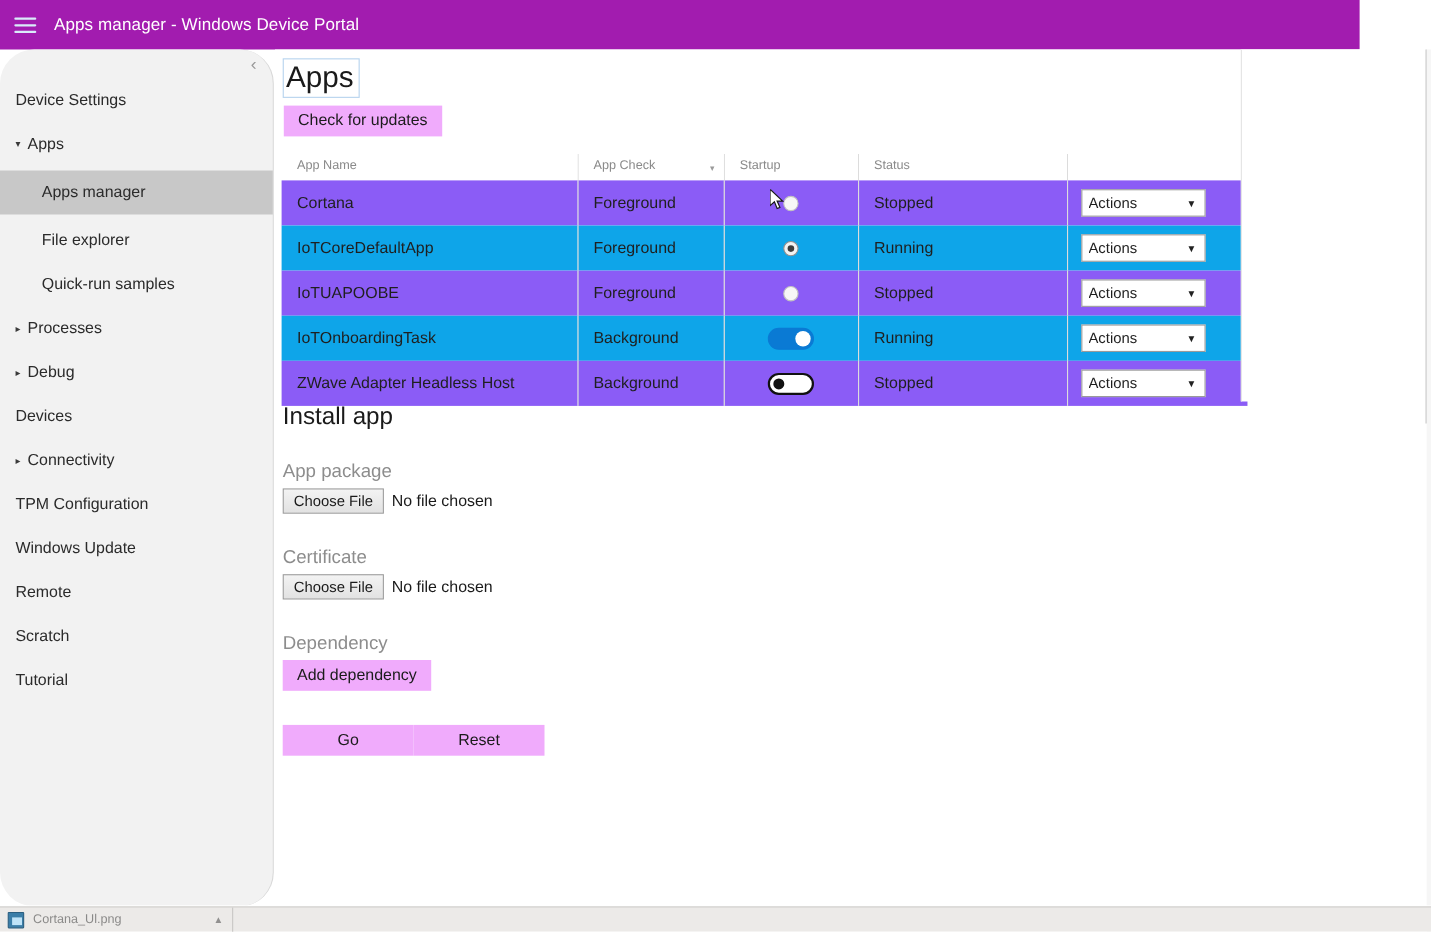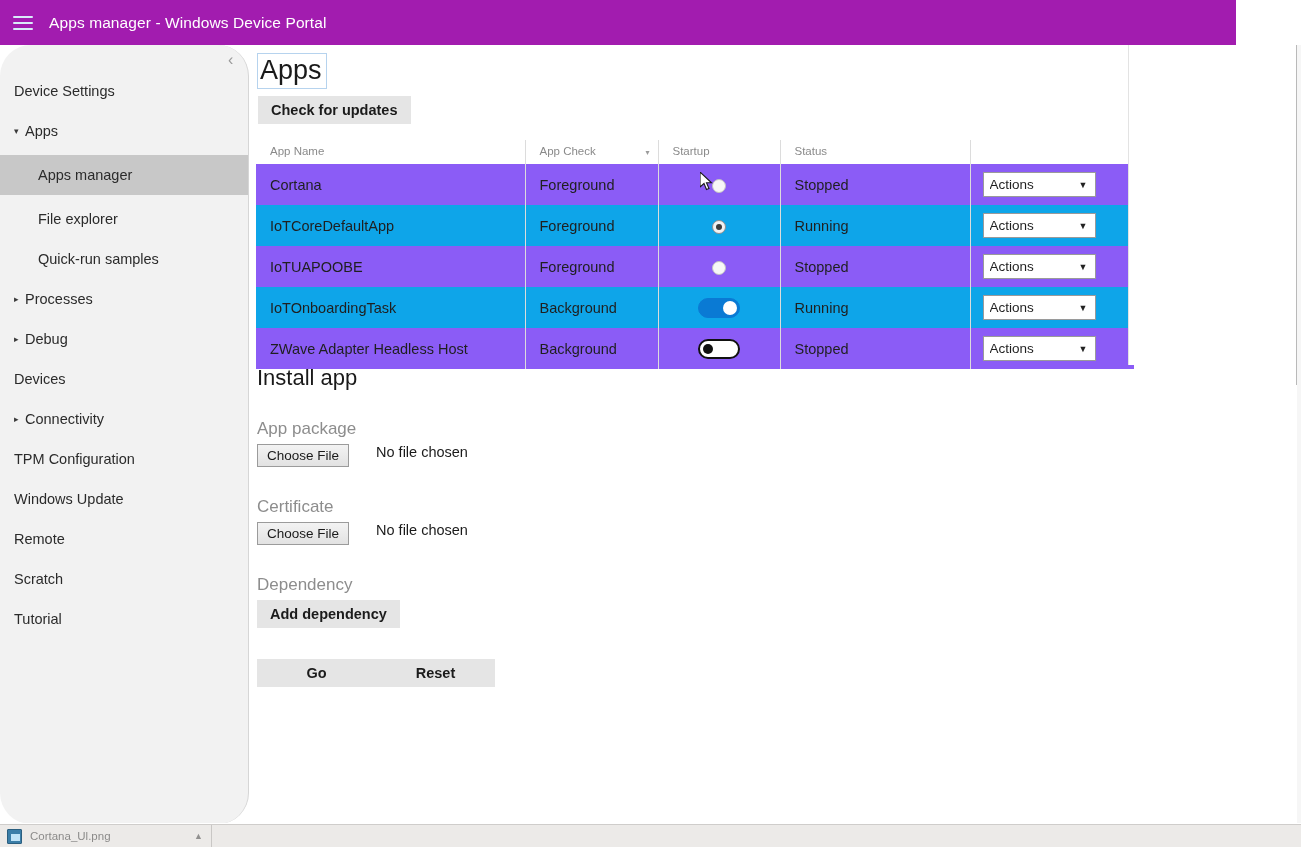--- a/index.html
+++ b/index.html
@@ -106,26 +106,25 @@
     font-size: 27px;
     font-weight: 400;
     color: #1a1a1a;
     padding: 1px 4px 2px 2px;
     border: 1px solid #b6d3ee;
     line-height: 1.15;
   }
 
   .btn {
     font-family: "Liberation Sans", sans-serif;
-    background: #e5e5e5;
+    background: #f0abfc;
     border: none;
     color: #1b1b1b;
     font-size: 14.5px;
     cursor: pointer;
-    font-weight: bold;
   }
   .check-updates {
     position: absolute;
     left: 8px; top: 51px;
     height: 28px;
     padding: 0 13px;
   }
 
   
   .apps-table-wrap {
@@ -294,23 +293,22 @@
   }
   .field-label {
     font-size: 17px;
     color: #8d8d8d;
     font-weight: 400;
     margin: 0 0 7px 0;
     line-height: 1;
   }
   .file-row {
     display: flex;
-    align-items: flex-start;
+    align-items: center;
     margin-bottom: 41px;
-    gap: 20px;
   }
   .file-btn {
     font-family: "Liberation Sans", sans-serif;
     font-size: 13.5px;
     color: #1a1a1a;
     background: linear-gradient(#f3f3f3, #e2e2e2);
     border: 1px solid #9b9b9b;
     padding: 2px 9px;
     height: 23px;
     cursor: pointer;

